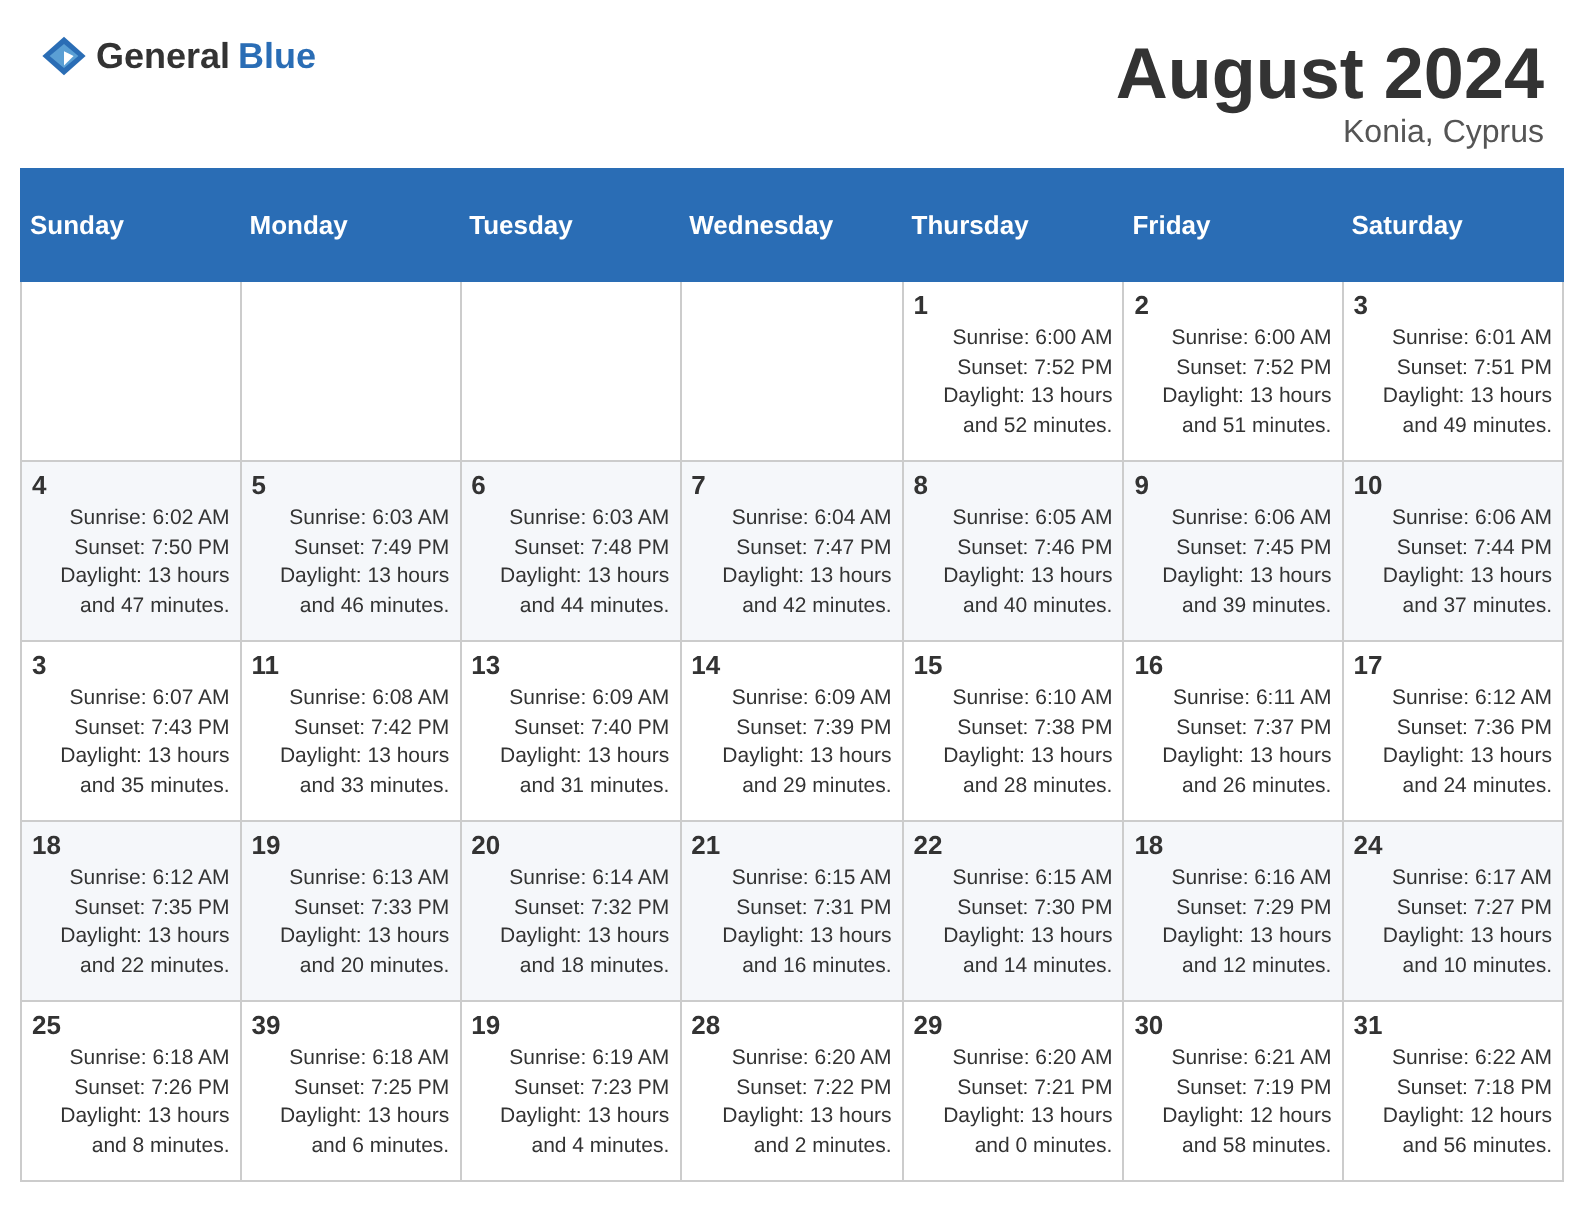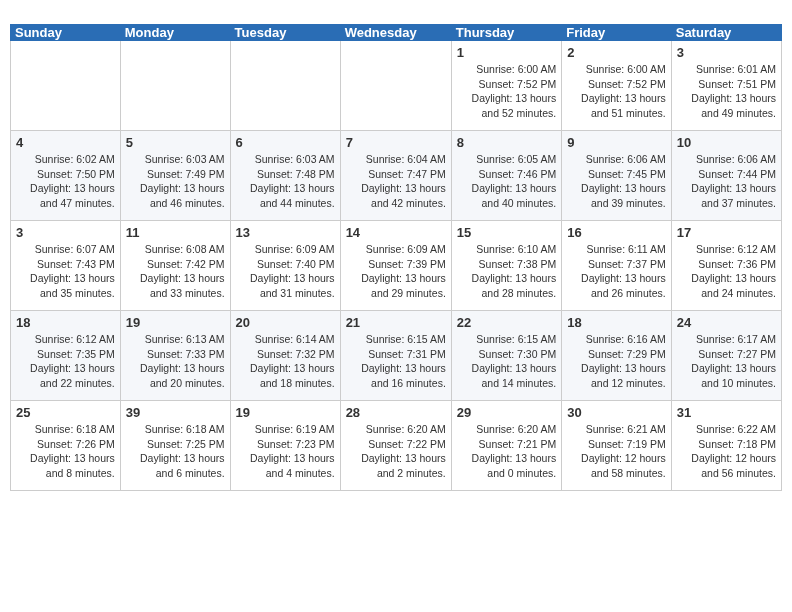--- a/index.html
+++ b/index.html
@@ -41,21 +41,21 @@
     }
     table {
       width: 100%;
       border-collapse: collapse;
     }
     thead th {
       background-color: #2a6db5;
       color: #fff;
       font-size: 13px;
       font-weight: bold;
-      padding: 0 4px;
+      padding: 20px 4px;
       text-align: left;
       border: 1px solid #2a6db5;
     }
     tbody td {
       border: 1px solid #ccc;
       vertical-align: top;
       padding: 4px 5px;
       width: 113px;
       height: 90px;
       font-size: 11px;
@@ -79,20 +79,33 @@
       text-align: right;
     }
     .empty-cell {
       background: #fff !important;
     }
   </style>
 </head>
 <body>
 
 <div class="header">
+  <div class="logo">
+    <svg class="logo-icon" viewBox="0 0 40 40" xmlns="http://www.w3.org/2000/svg">
+      <polygon points="20,4 38,20 20,36 2,20" fill="#2a6db5"></polygon>
+      <polygon points="20,10 32,20 20,30 8,20" fill="#5a9fd4"></polygon>
+      <polygon points="20,16 28,20 20,28" fill="#fff"></polygon>
+    </svg>
+    <span style="font-size:18px;font-weight:bold;color:#333;">General</span>
+      <span style="font-size:18px;font-weight:bold;color:#2a6db5;">Blue</span>
+  </div>
+  <div class="title-area">
+    <div class="month-year">August 2024</div>
+    <div class="location">Konia, Cyprus</div>
+  </div>
 </div>
 
 <div class="calendar-wrapper">
   <table>
     <thead>
       <tr>
         <th>Sunday</th>
         <th>Monday</th>
         <th>Tuesday</th>
         <th>Wednesday</th>

